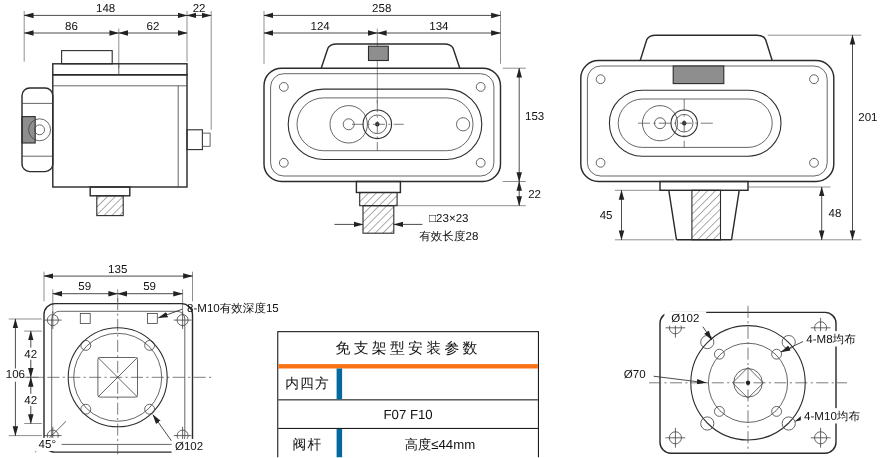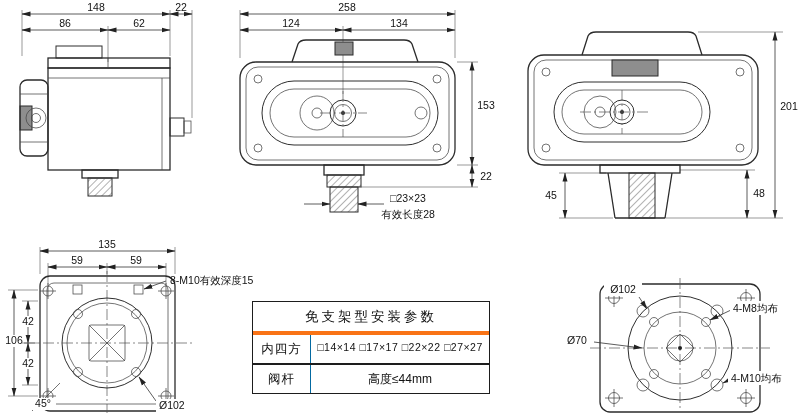--- a/index.html
+++ b/index.html
@@ -19,21 +19,21 @@
   .darkbox { fill:#8e8e8e; stroke:#2b2b2b; stroke-width:1; }
   .hrect   { fill:url(#hatch); stroke:#2b2b2b; stroke-width:1; }
   .dot     { fill:#222; stroke:none; }
 
   .spec-table { position:absolute; left:252px; top:301px; width:238px;
                 border:1.5px solid #1d1d1d; background:#fff; color:#111; }
   .t-title { border-bottom:4px solid #f97316; text-align:center; padding:6px 0 5px;
              font-size:13.5px; letter-spacing:3px; }
   .t-row   { display:flex; border-bottom:1px solid #1d1d1d; }
   .t-row:last-child { border-bottom:none; }
-  .t-label { width:58px; border-right:1px solid #0369a1; text-align:center;
+  .t-label { width:58px; border-right:5px solid #0369a1; text-align:center;
              padding:6px 2px 5px; font-size:12.5px; letter-spacing:1px; }
   .t-value { flex:1; text-align:center; padding:6px 2px 5px; font-size:12px;
              white-space:nowrap; overflow:hidden; }
   .t-row:nth-child(2) .t-value { font-size:10.5px; letter-spacing:0.5px; }
 </style>
 </head>
 <body>
 
 <div class="canvas">
 
@@ -291,23 +291,23 @@
       <line class="dim" x1="189" y1="110" x2="183" y2="113" marker-end="url(#arr)"></line>
       <rect class="bg" x="188" y="101" width="70" height="14"></rect>
       <text class="note" x="191" y="112">4-M10均布</text>
     </g>
   </svg>
 
   <div class="spec-table">
     <div class="t-title">免支架型安装参数</div>
     <div class="t-row">
       <div class="t-label">内四方</div>
-      <div class="t-value">□14×14  □17×17  □22×22  □27×27</div>
     </div>
     <div class="t-row">
+      <div class="t-value">F07   F10</div>
     </div>
     <div class="t-row">
       <div class="t-label">阀杆</div>
       <div class="t-value">高度≤44mm</div>
     </div>
   </div>
 
 </div>
 
 </body></html>

